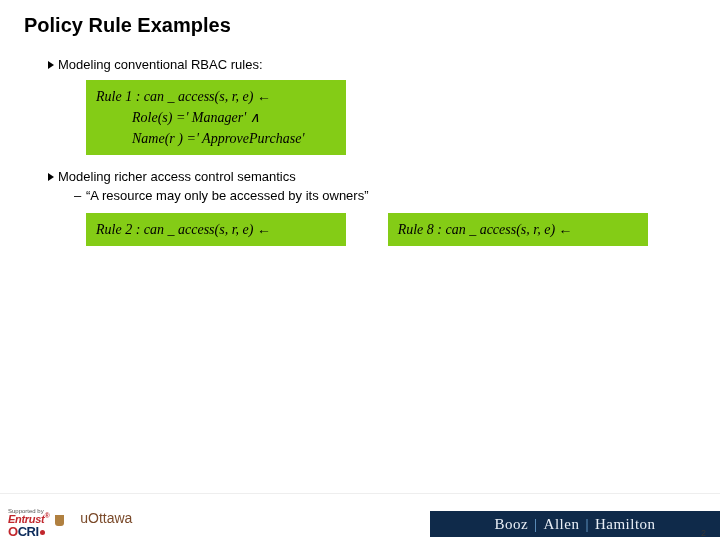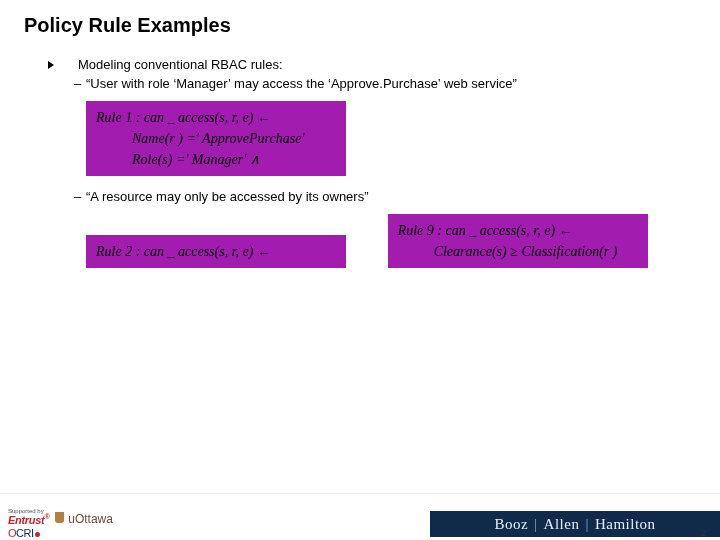--- a/index.html
+++ b/index.html
@@ -1,67 +1,66 @@
 <!DOCTYPE html>
 <html><head>
 <meta charset="utf-8">
 <style>
   * { margin: 0; padding: 0; box-sizing: border-box; }
   html, body { width: 720px; height: 540px; font-family: Arial, Helvetica, sans-serif; background: #fff; color: #000; }
   .slide { position: relative; width: 720px; height: 540px; }
   .title { font-size: 20px; font-weight: bold; padding: 14px 0 0 24px; }
   .content { padding: 16px 30px 0 48px; font-size: 13px; }
-  .bullet1 { position: relative; margin: 4px 0 4px 0; padding-left: 30px; }
+  .bullet1 { position: relative; margin: 4px 0 4px 0; padding-left: 10px; }
   .bullet1::before { content: ""; position: absolute; left: 0; top: 4px; width: 0; height: 0; border-top: 4px solid transparent; border-bottom: 4px solid transparent; border-left: 6px solid #000; }
   .bullet2 { position: relative; margin: 3px 0 6px 26px; padding-left: 12px; }
   .bullet2::before { content: "–"; position: absolute; left: 0; top: 0; }
-  .formula { background: #a21caf; padding: 6px 10px; margin: 4px 0 10px 38px; display: inline-block; font-family: "Times New Roman", Times, serif; font-style: italic; font-size: 14px; line-height: 1.5; min-width: 260px; }
+  .formula { background: #84cc16; padding: 6px 10px; margin: 4px 0 10px 38px; display: inline-block; font-family: "Times New Roman", Times, serif; font-style: italic; font-size: 14px; line-height: 1.5; min-width: 260px; }
   .formula .line { white-space: nowrap; }
   .formula .indent { padding-left: 36px; display: block; } 
   .footer { position: absolute; left: 0; right: 0; bottom: 14px; height: 34px; }
   .footer-bar { position: absolute; right: 0; top: 19px; height: 26px; width: 290px; background: #0f2a4a; color: #e8eef6; font-family: "Times New Roman", serif; font-size: 15px; letter-spacing: 0.5px; display: flex; align-items: center; justify-content: center; }
   .footer-bar .sep { color: #6fa6d6; padding: 0 6px; }
   .support { position: absolute; left: 8px; bottom: 12px; font-size: 6px; color: #555; }
   .logos { position: absolute; left: 8px; bottom: 0; display: flex; align-items: center; gap: 6px; }
   .logo-entrust { font-weight: bold; font-size: 11px; color: #c1272d; font-style: italic; letter-spacing: -0.3px; }
   .logo-entrust sup { font-size: 7px; }
-  .logo-uottawa { font-size: 12px; color: #7a4a2a; display: flex; align-items: flex-start; gap: 4px; }
+  .logo-uottawa { font-size: 14px; color: #7a4a2a; display: flex; align-items: flex-end; gap: 16px; }
   .logo-uottawa .shield { width: 9px; height: 11px; background: #b08040; border-radius: 0 0 3px 3px; display: inline-block; }
-  .logo-ocri { font-weight: normal; font-size: 11px; letter-spacing: -0.5px; }
+  .logo-ocri { font-weight: bold; font-size: 13px; letter-spacing: -0.5px; }
   .logo-ocri .o { color: #c1272d; }
   .logo-ocri .rest { color: #0a2a5a; }
   .logo-ocri .dot { display:inline-block; width:5px; height:5px; background:#c1272d; border-radius:50%; margin-left:1px; vertical-align: middle;}
   .lg2 { position:absolute; left:8px; bottom:-1px; }
   .pagenum { position: absolute; right: 14px; bottom: 2px; font-size: 9px; color: #333; }
   .hr { position:absolute; left:0; right:0; bottom:46px; height:1px; background:#eee;}
 </style>
 </head>
 <body>
 
 <div class="slide">
   <div class="title">Policy Rule Examples</div>
 
   <div class="content">
 
     <div class="bullet1">Modeling conventional RBAC rules:</div>
-    <div class="bullet2">“User with role ‘Manager’ may access the ‘Approve.Purchase’ web service”</div>
     <div class="formula">
       <span class="line">Rule 1 : can _ access(s, r, e) ←</span>
+      <span class="line indent">Role(s) =' Manager'    ∧</span>
       <span class="line indent">Name(r ) =' ApprovePurchase'</span>
-      <span class="line indent">Role(s) =' Manager'    ∧</span>
     </div>
 
+    <div class="bullet1">Modeling richer access control semantics</div>
     <div class="bullet2">“A resource may only be accessed by its owners”</div>
     <div class="formula">
       <span class="line">Rule 2 : can _ access(s, r, e) ←</span>
     </div>
 
     <div class="formula">
-      <span class="line">Rule 9 : can _ access(s, r, e) ←</span>
-      <span class="line indent">Clearance(s) ≥ Classification(r )</span>
+      <span class="line">Rule 8 : can _ access(s, r, e) ←</span>
     </div>
 
   </div>
 
   <div class="hr"></div>
 
   <div class="footer">
     <div class="support">Supported by</div>
     <div class="logos">
       <span class="logo-entrust"><span>Entrust</span><sup>®</sup></span>

